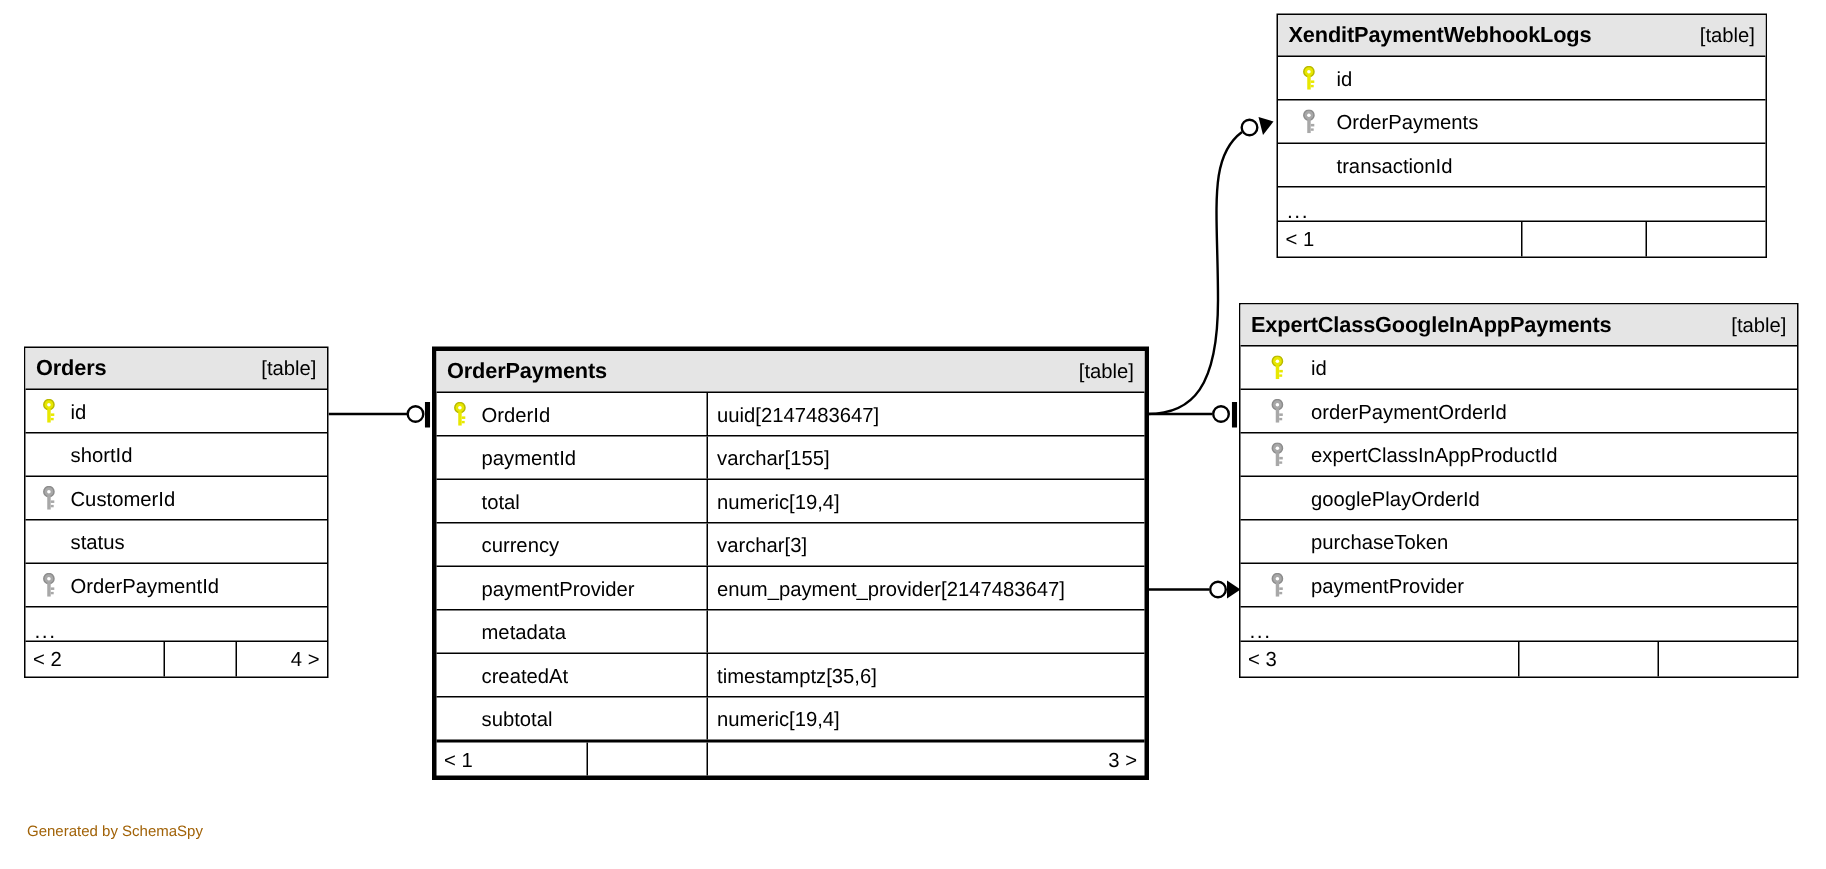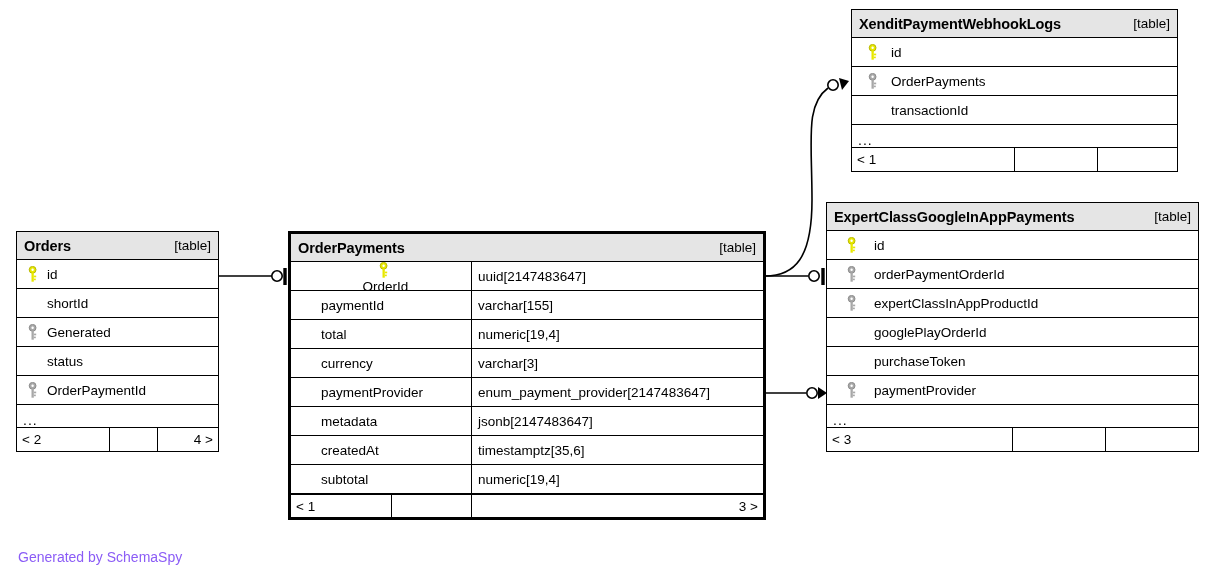--- a/index.html
+++ b/index.html
@@ -110,22 +110,22 @@
     padding:0 5px;
     white-space:nowrap;
   }
   .footer .fcell:last-child{border-right:none;}
   .footer .fc-left{justify-content:flex-start;}
   .footer .fc-right{justify-content:flex-end;}
 
   .caption{
     position:absolute;
     left:18px;top:549px;
-    font-size:14px;
-    color:#8b5cf6;
+    font-size:10px;
+    color:#a16207;
     white-space:nowrap;
     z-index:2;
   }
 
   .edge-layer{position:absolute;left:0;top:0;width:1217px;height:579px;z-index:1;}
 </style>
 </head>
 <body>
 
 <div class="canvas">
@@ -192,21 +192,21 @@
       <div class="cell-name" style="flex:1 1 auto;">
         <span class="keyslot">
           <svg width="11" height="17" viewBox="0 0 11 17">
             <circle cx="4.6" cy="3.8" r="3.4" fill="#a8a8a8" stroke="#8c8c8c" stroke-width="1"></circle>
             <circle cx="4.6" cy="3.8" r="1.2" fill="#ffffff"></circle>
             <rect x="3.5" y="6.4" width="2.3" height="9.3" fill="#a8a8a8"></rect>
             <rect x="5.8" y="9.6" width="2.4" height="1.7" fill="#a8a8a8"></rect>
             <rect x="5.8" y="12.6" width="2.0" height="1.6" fill="#a8a8a8"></rect>
           </svg>
         </span>
-        <span class="fld">Generated</span>
+        <span class="fld">CustomerId</span>
       </div>
     </div>
 
     <div class="row">
       <div class="cell-name" style="flex:1 1 auto;text-align:center;">
         <span class="keyslot"></span>
         <span class="fld">status</span>
       </div>
     </div>
 
@@ -234,21 +234,21 @@
     </div>
   </div>
 
   <div class="tbl focal" style="left:288px;top:231px;width:478px;">
     <div class="tbl-header">
       <span class="tbl-name">OrderPayments</span>
       <span class="tbl-tag">[table]</span>
     </div>
 
     <div class="row">
-      <div class="cell-name split" style="width:181px;flex-direction:column;">
+      <div class="cell-name split" style="width:181px;">
         <span class="keyslot">
           <svg width="11" height="17" viewBox="0 0 11 17">
             <circle cx="4.6" cy="3.8" r="3.4" fill="#e8e800" stroke="#b9b900" stroke-width="1"></circle>
             <circle cx="4.6" cy="3.8" r="1.2" fill="#ffffff"></circle>
             <rect x="3.5" y="6.4" width="2.3" height="9.3" fill="#e8e800"></rect>
             <rect x="5.8" y="9.6" width="2.4" height="1.7" fill="#e8e800"></rect>
             <rect x="5.8" y="12.6" width="2.0" height="1.6" fill="#e8e800"></rect>
           </svg>
         </span>
         <span class="fld">OrderId</span>
@@ -286,21 +286,20 @@
         <span class="fld">paymentProvider</span>
       </div>
       <div class="cell-type">enum_payment_provider[2147483647]</div>
     </div>
 
     <div class="row">
       <div class="cell-name split" style="width:181px;">
         <span class="keyslot"></span>
         <span class="fld">metadata</span>
       </div>
-      <div class="cell-type">jsonb[2147483647]</div>
     </div>
 
     <div class="row">
       <div class="cell-name split" style="width:181px;">
         <span class="keyslot"></span>
         <span class="fld">createdAt</span>
       </div>
       <div class="cell-type">timestamptz[35,6]</div>
     </div>
 

